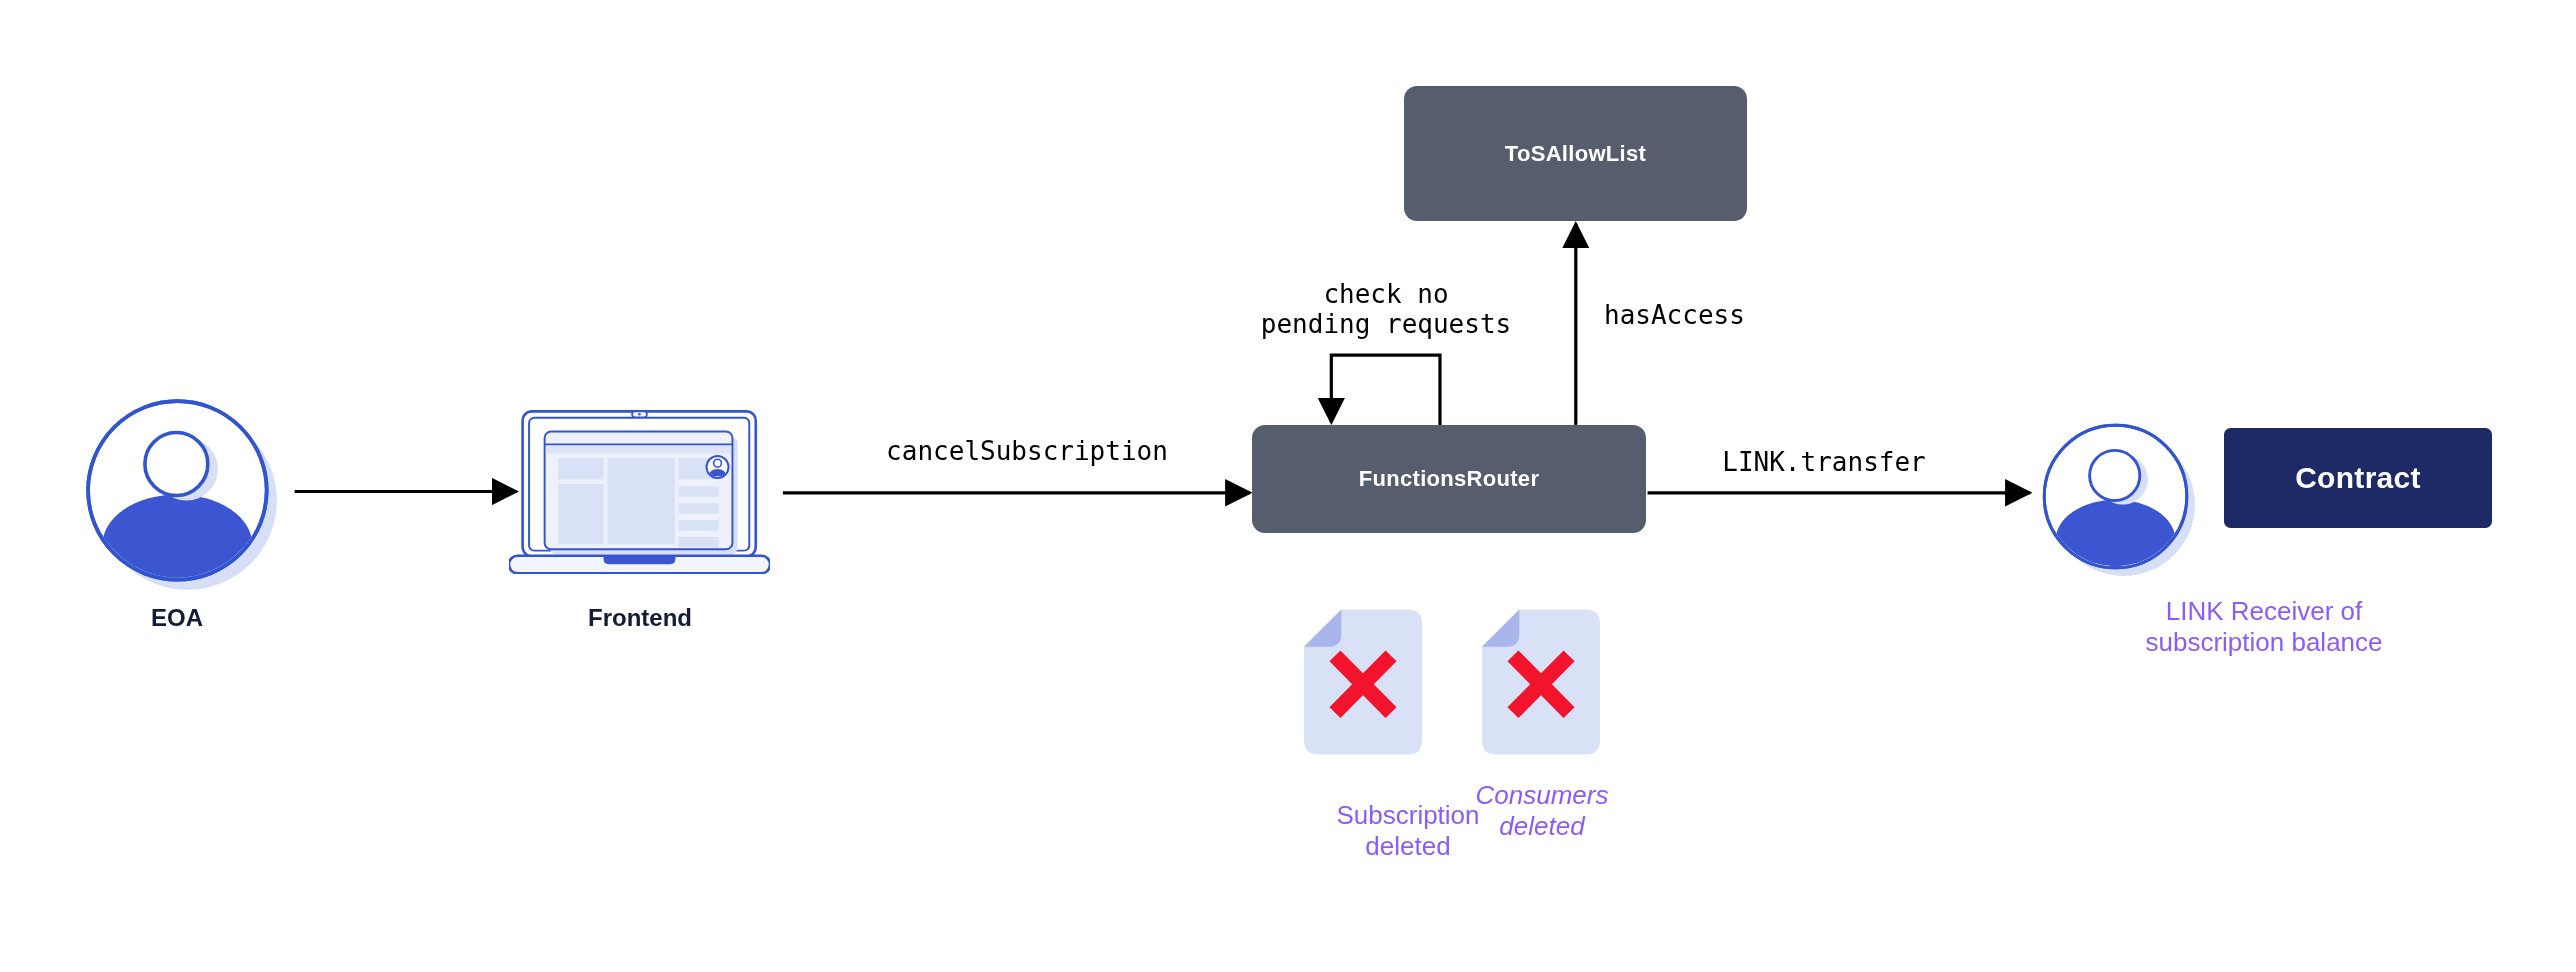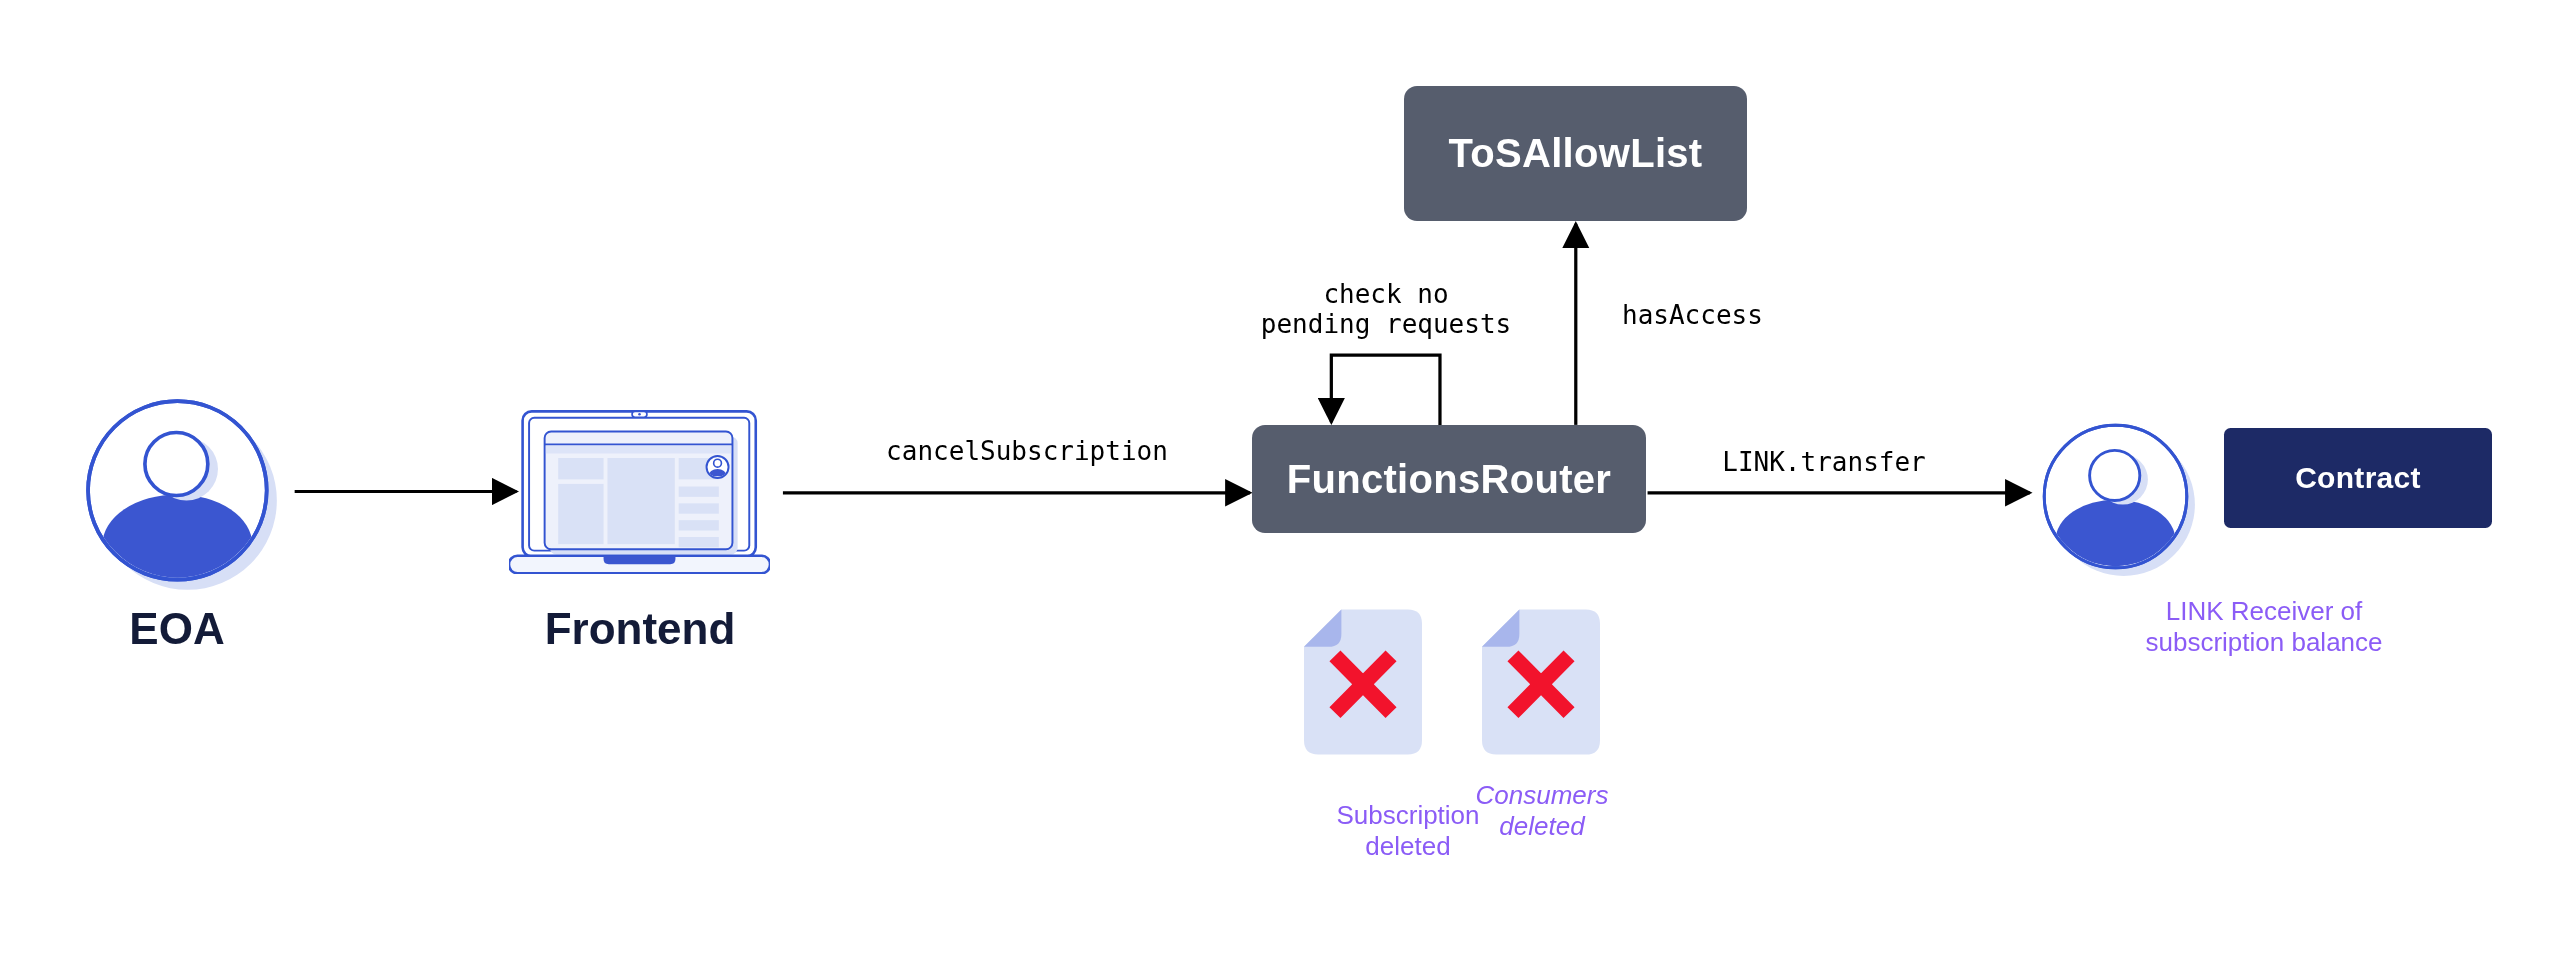--- a/index.html
+++ b/index.html
@@ -8,26 +8,26 @@
     width:2576px;height:972px;
     background:#ffffff;
     font-family:"Liberation Sans",sans-serif;
     overflow:hidden;
   }
   .abs{position:absolute;}
   .layer{position:absolute;left:0;top:0;width:2576px;height:972px;}
   .node-label{
     position:absolute;
     transform:translateX(-50%);
-    font-weight:bold;font-size:44px;color:#131b38;
+    font-weight:bold;font-size:24px;color:#131b38;
     white-space:nowrap;
   }
   .box{
     position:absolute;display:flex;align-items:center;justify-content:center;
-    color:#ffffff;font-weight:bold;font-size:40px;letter-spacing:0.3px;
+    color:#ffffff;font-weight:bold;font-size:22px;letter-spacing:0.3px;
   }
   .box.slate{background:#565d6d;border-radius:13px;}
   .box.navy{background:#1d2a66;border-radius:6.5px;}
   .caption{
     position:absolute;transform:translateX(-50%);
     font-size:26px;line-height:31px;color:#8b5cf6;text-align:center;
     white-space:nowrap;
   }
   .mono{
     position:absolute;
@@ -99,21 +99,21 @@
   </svg>
   <div class="node-label" style="left:640px;top:604px;">Frontend</div>
 
   <div class="mono centered" style="left:1027px;top:436px;">cancelSubscription</div>
 
   <div class="mono centered" style="left:1386px;top:279px;">
     <div>check no</div>
     <div>pending requests</div>
   </div>
 
-  <div class="mono" style="left:1604px;top:300px;margin-left:18px;">hasAccess</div>
+  <div class="mono" style="left:1604px;top:300px;">hasAccess</div>
 
   <div class="box slate" style="left:1404px;top:86px;width:343px;height:135px;">
     <span>ToSAllowList</span>
   </div>
 
   <div class="box slate" style="left:1252px;top:425px;width:394px;height:108px;">
     <span>FunctionsRouter</span>
   </div>
 
   <div class="mono centered" style="left:1824px;top:447px;">LINK.transfer</div>

